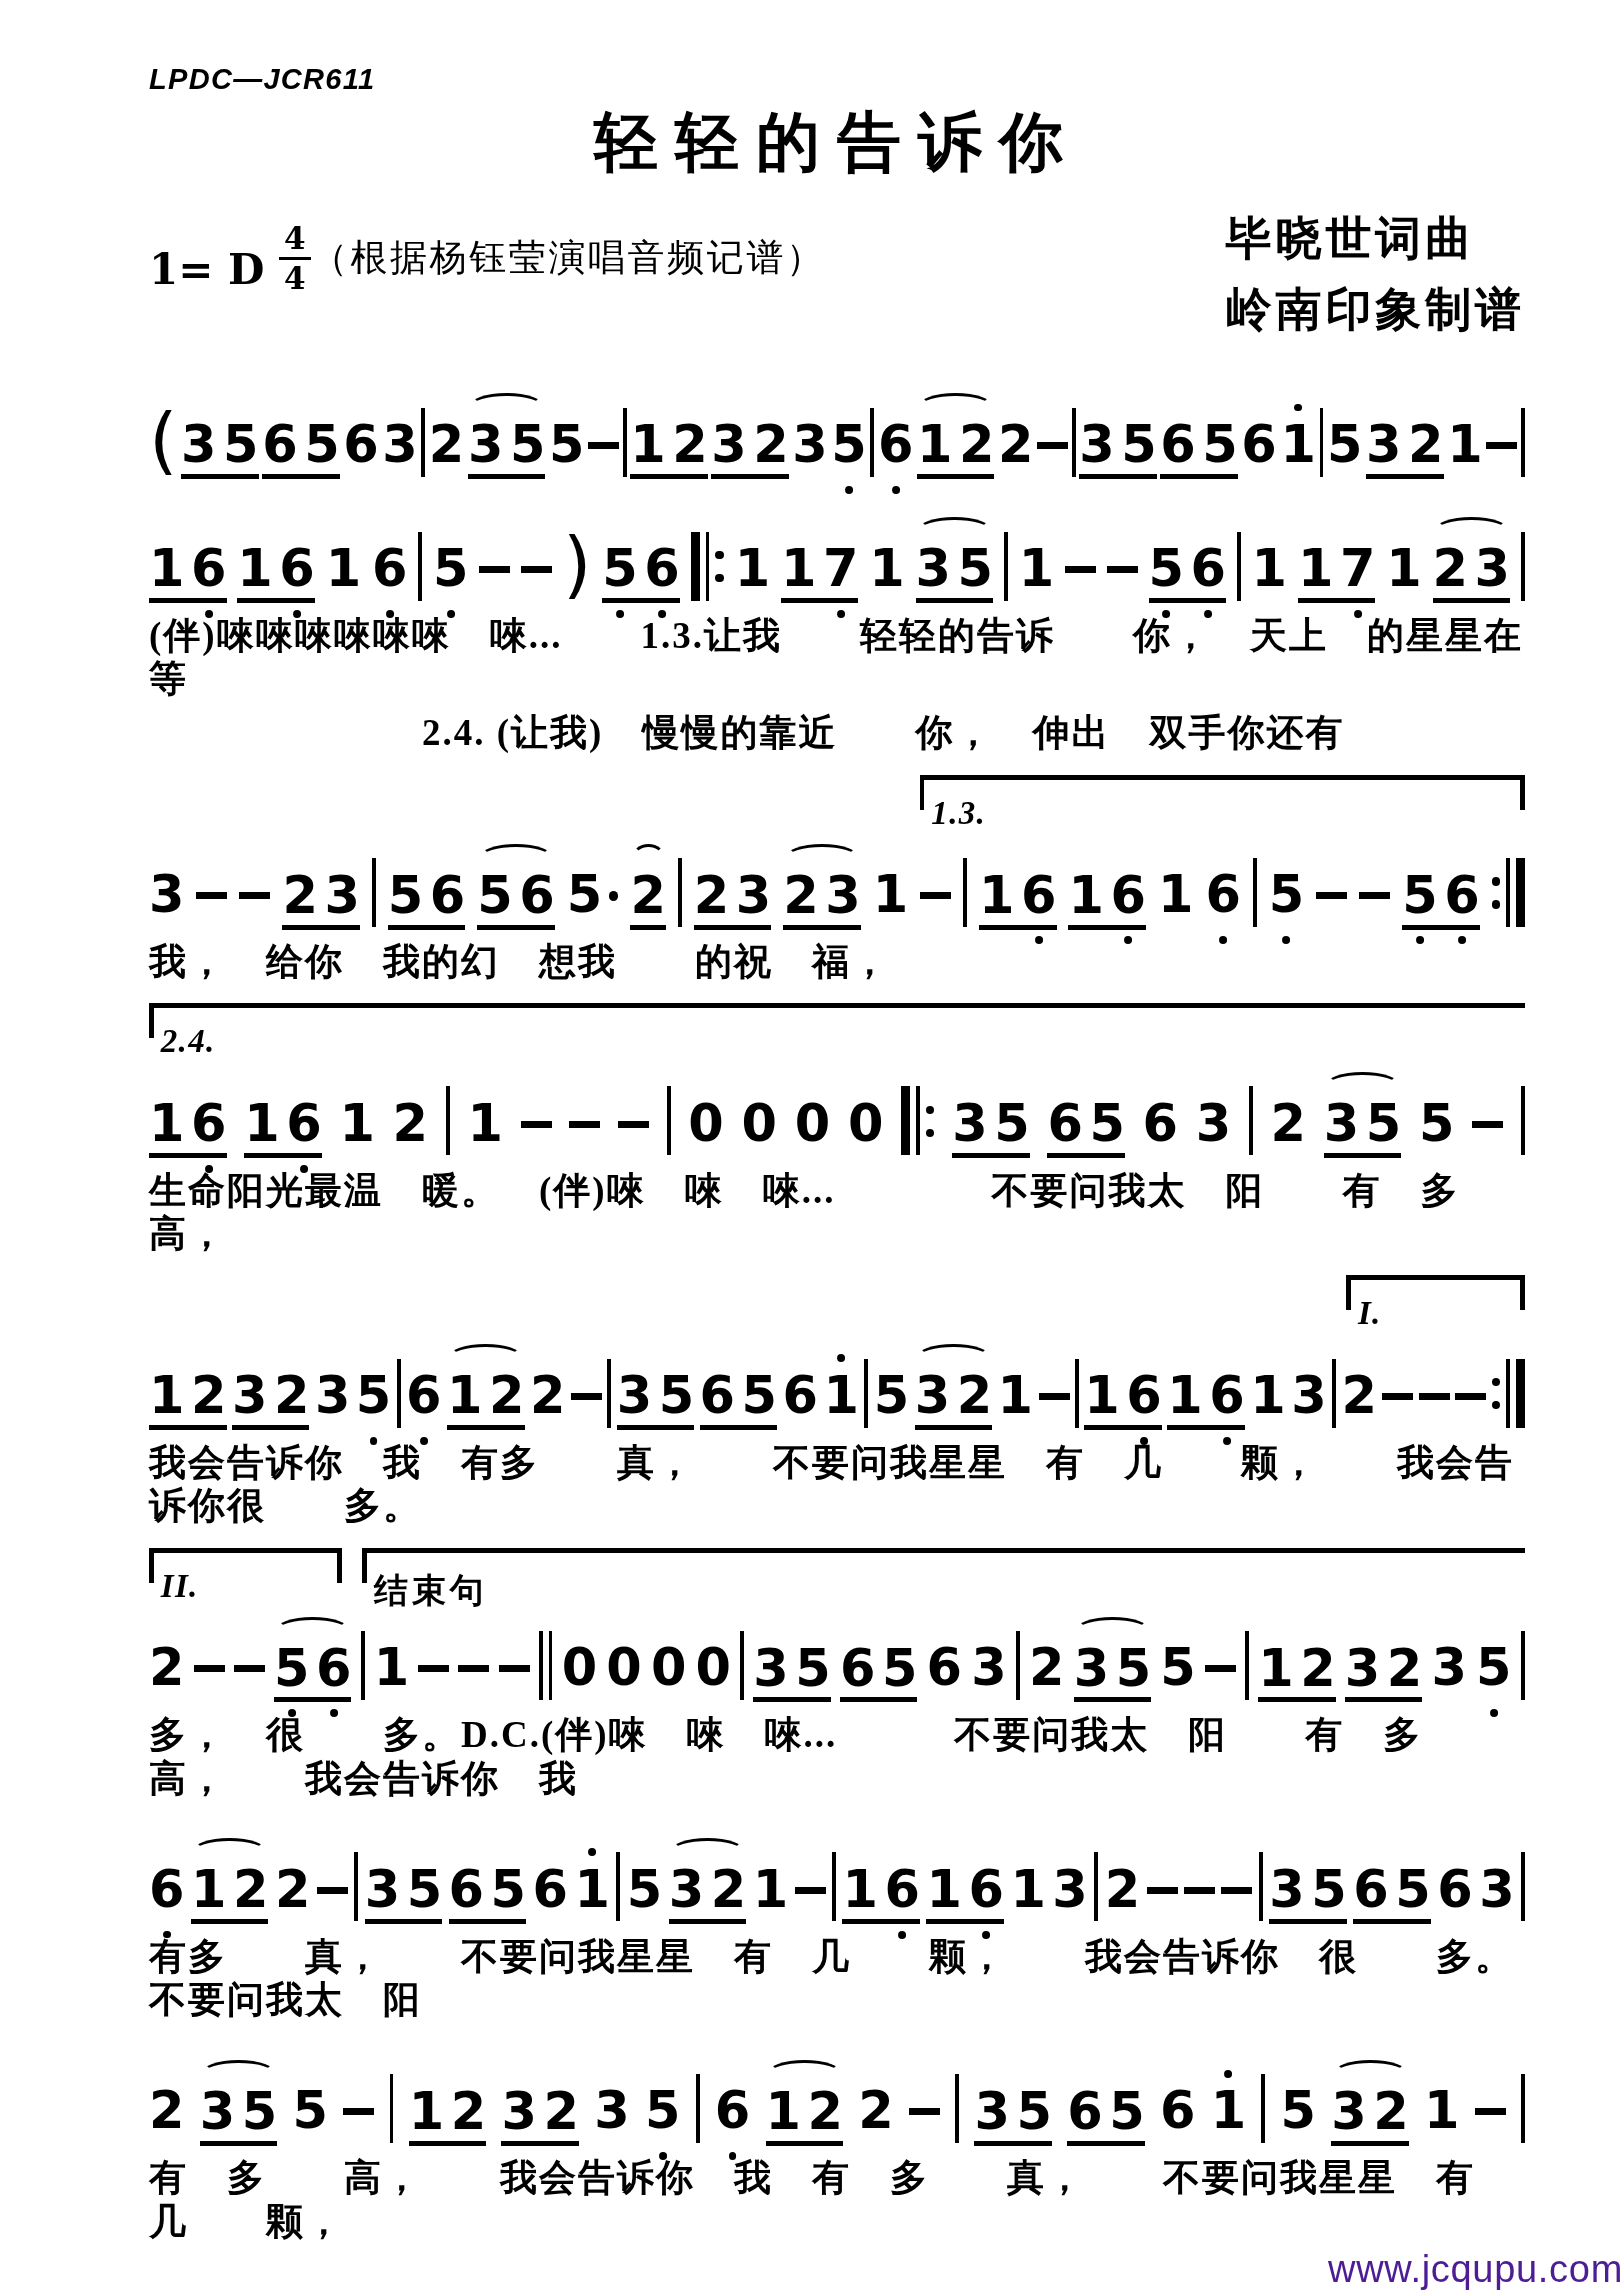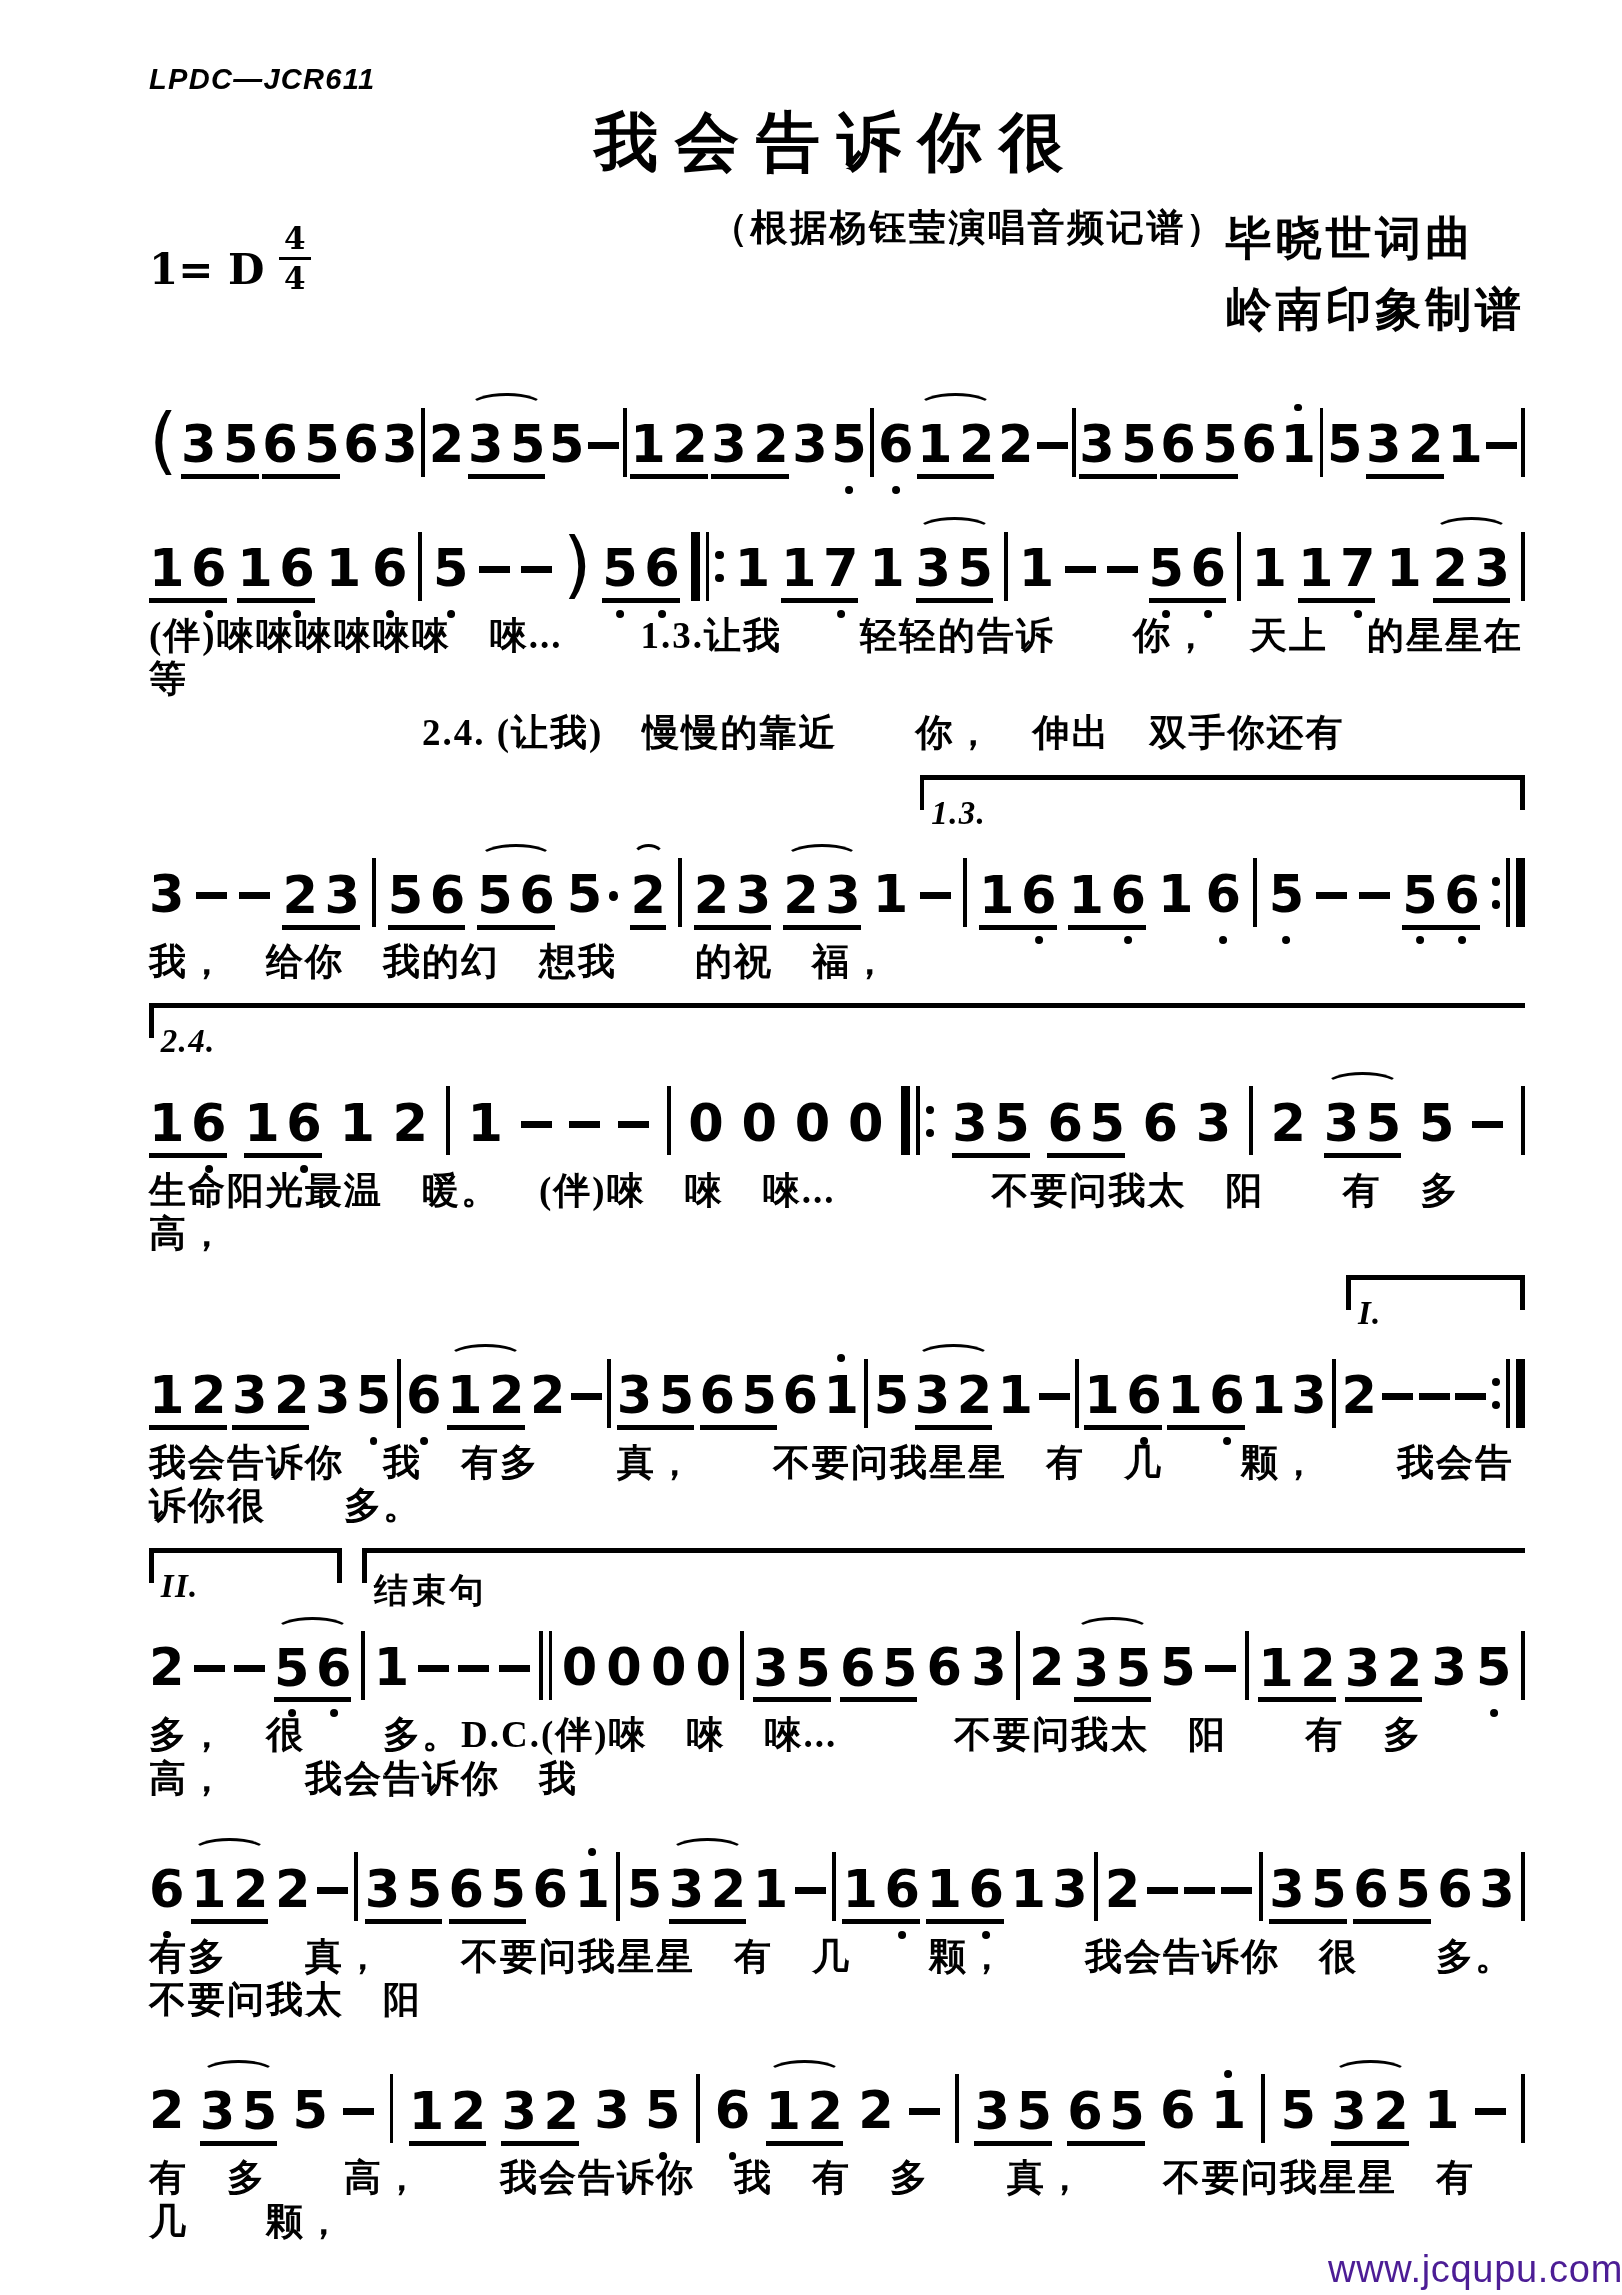--- a/index.html
+++ b/index.html
@@ -12,21 +12,21 @@
     display:flex;flex-direction:column;
   }
   
   .doc-code{font:italic bold 29px "Liberation Sans",sans-serif;letter-spacing:1.3px;}
   .title{text-align:center;font-weight:bold;font-size:64px;letter-spacing:17px;margin-top:2.6px;font-family:"Liberation Serif",serif;}
   .meta-row{display:flex;align-items:flex-start;margin-top:17px;}
   .keysig{display:inline-flex;align-items:flex-end;font:bold 42px "DejaVu Serif",serif;margin-top:19.6px;white-space:nowrap;}
   .ts{display:inline-flex;flex-direction:column;align-items:center;margin-left:14.4px;font:bold 31px "DejaVu Serif",serif;line-height:1.05;}
   .ts .num{border-bottom:3.9px solid #000;padding:0 5.2px 2px;}
   .ts .den{padding-top:2px;}
-  .subtitle{flex:1;text-align:right;font-weight:bold;font-size:37px;letter-spacing:2.6px;}
+  .subtitle{flex:1;text-align:left;font-weight:normal;font-size:37px;margin-top:30px;letter-spacing:2.6px;}
   .credits{text-align:left;font-weight:bold;font-size:46px;line-height:1.55;letter-spacing:3.9px;white-space:nowrap;}
   
   .systems{display:flex;flex-direction:column;gap:19.6px;margin-top:30px;}
   .system{display:flex;flex-direction:column;}
   .volta-layer{position:relative;height:48px;margin-bottom:2.6px;}
   .volta{position:absolute;top:0;height:46px;border-top:5.9px solid #000;}
   .tick{position:absolute;top:0;width:4.6px;height:30px;background:#000;}
   .tickl{left:0;}
   .tickr{right:0;}
   .vlabel{position:absolute;top:15px;left:11.8px;font:italic bold 33px "Liberation Serif",serif;letter-spacing:1.3px;white-space:nowrap;text-align:center;}
@@ -49,21 +49,21 @@
   .aug{display:inline-block;width:9.8px;height:9.8px;background:#000;border-radius:50%;margin-bottom:19.6px;}
   .paren{font:400 73px/1 "DejaVu Sans",sans-serif;padding-bottom:2.6px;}
   .lyric{font-weight:bold;font-size:37px;line-height:1.18;margin-top:10.5px;letter-spacing:2px;white-space:pre-wrap;}
   .site{position:absolute;right:0;bottom:3.9px;color:#4c1d95;font:38px "Liberation Sans",sans-serif;letter-spacing:0.7px;}
 </style>
 </head>
 <body>
 
 <div class="doc-code">LPDC—JCR611</div>
 
-<div class="title">我会告诉你很</div>
+<div class="title">轻轻的告诉你</div>
 
 <div class="meta-row">
   <div class="keysig">
     <span>1= D</span>
     <span class="ts">
       <span class="num">4</span>
       <span class="den">4</span>
     </span>
   </div>
   <div class="subtitle">（根据杨钰莹演唱音频记谱）</div>

